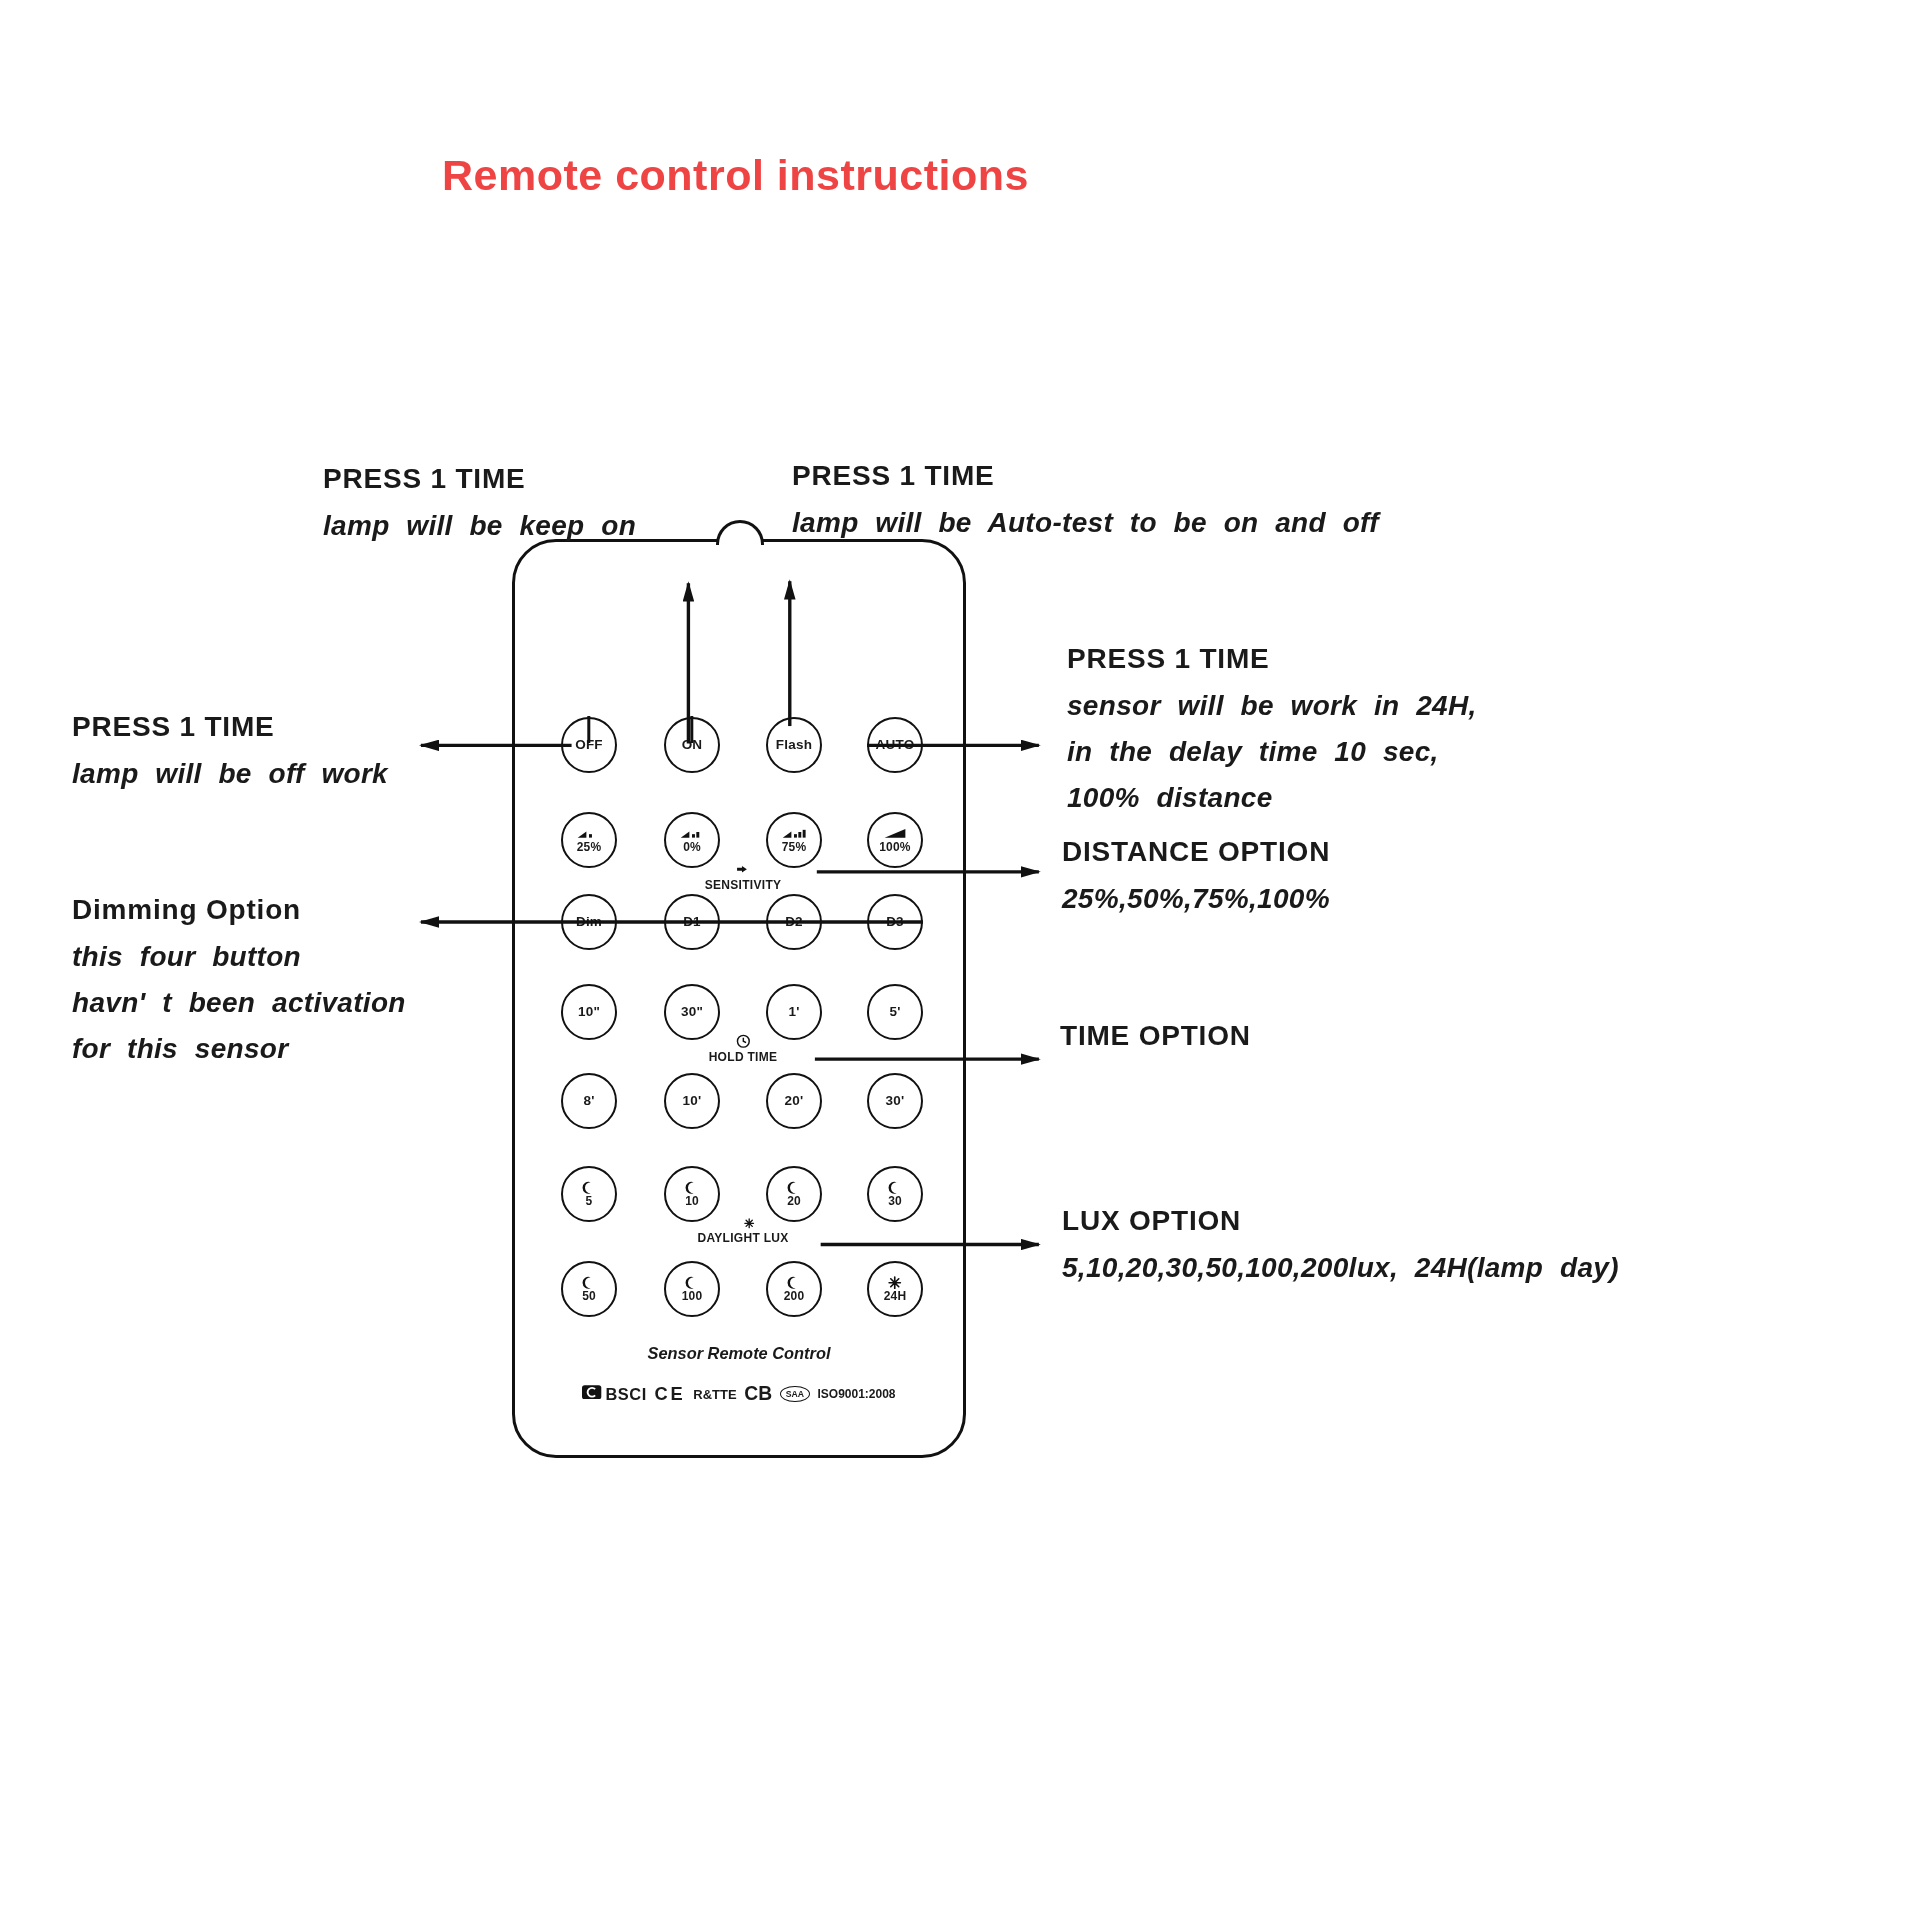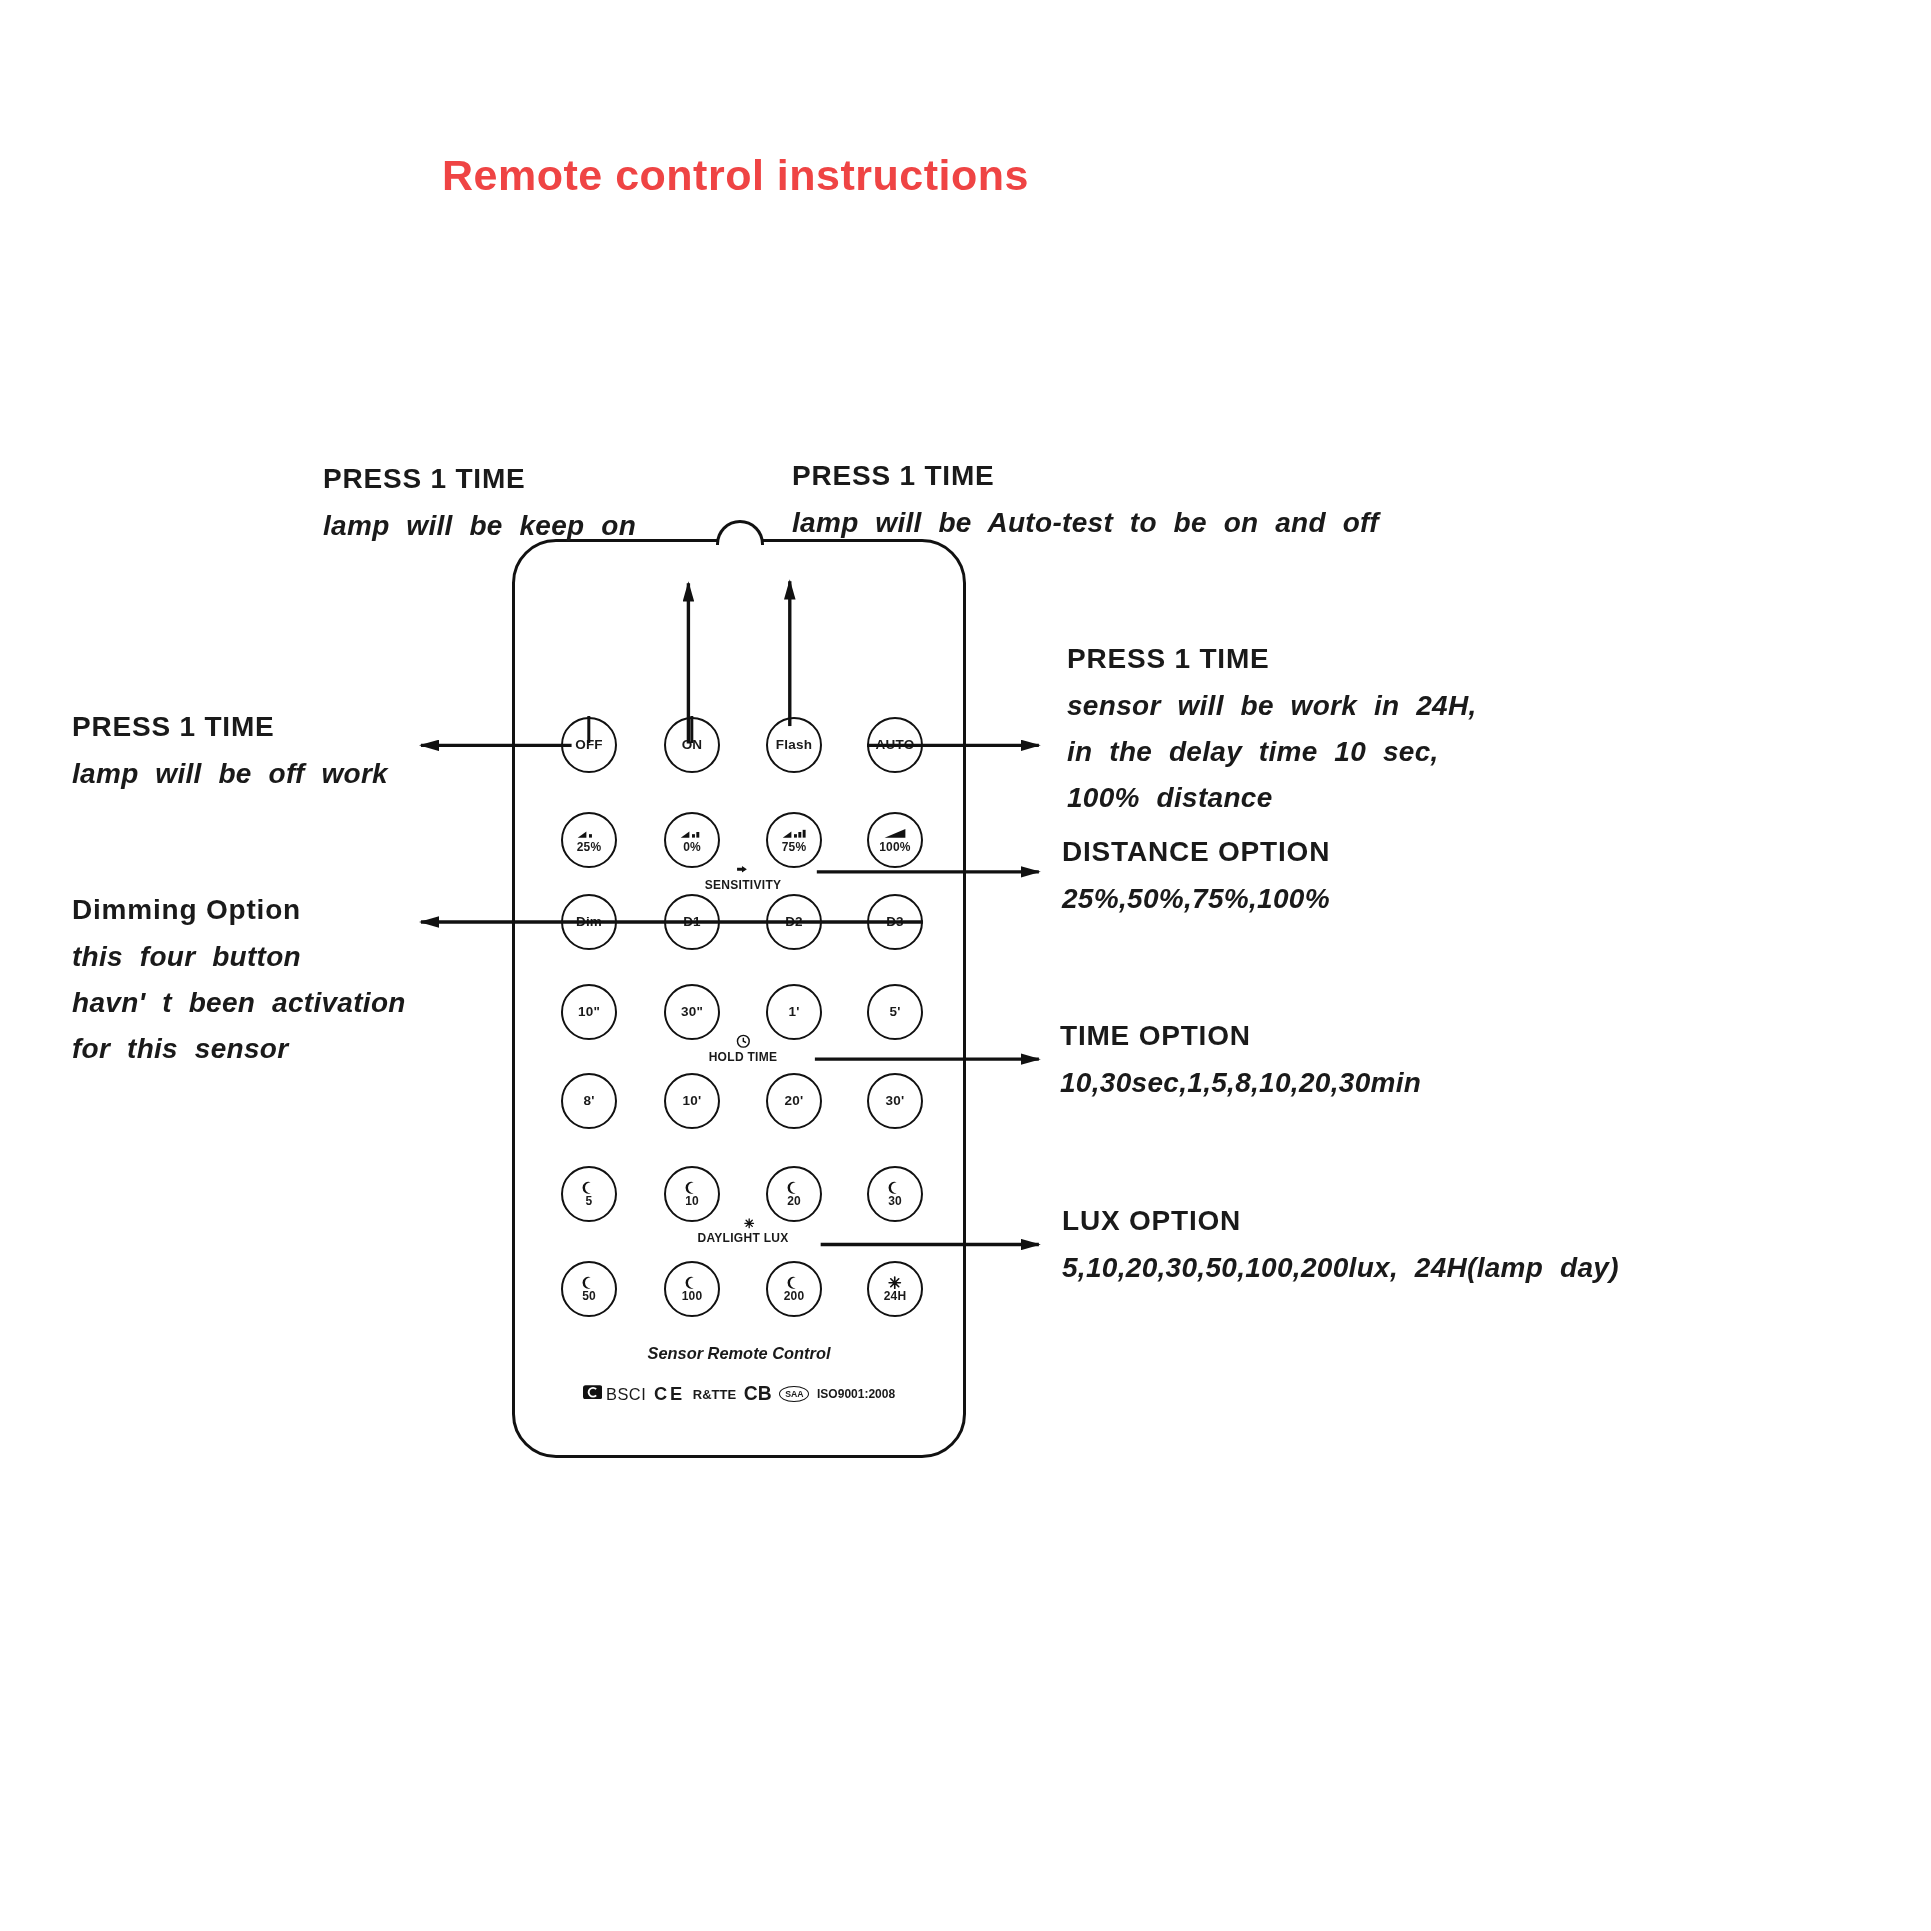--- a/index.html
+++ b/index.html
@@ -22,21 +22,21 @@
   .ptick{position:absolute;left:50%;top:-2.9px;transform:translateX(-50%);width:3.4px;height:27px;background:#111}
   .sig{width:26px;height:12.6px;display:block}
   .mico{width:13.5px;height:13.5px;display:block}
   .cico{width:15.4px;height:14.5px;display:block}
   .dico{width:26px;height:12.6px;display:block}
   .rcaption{position:absolute;transform:translateX(-50%);display:flex;flex-direction:column;align-items:center;gap:1px;z-index:4}
   .rcaption .ctext{font-size:12px;font-weight:700;letter-spacing:0.3px;white-space:nowrap}
   
   .rfooter{position:absolute;left:512px;top:1344px;width:454px;text-align:center;font-weight:700;font-style:italic;font-size:16.4px;z-index:4}
   .certs{position:absolute;left:512px;top:1383px;width:454px;display:flex;align-items:center;justify-content:center;gap:7.7px;z-index:4}
-  .c-bsci{font-weight:400;font-size:16.4px;margin-left:-3.9px;letter-spacing:0.5px}
+  .c-bsci{font-weight:700;font-size:16.4px;margin-left:-3.9px;letter-spacing:0.5px}
   .c-ce{font-weight:700;font-size:18.3px;letter-spacing:2.9px}
   .c-rtte{font-weight:700;font-size:13px}
   .c-cb{font-weight:800;font-size:19.3px}
   .c-saa{font-weight:700;font-size:8.7px;border:1.7px solid #111;border-radius:50%;padding:1.9px 4.8px}
   .c-iso{font-weight:700;font-size:12px}
   
   #arrow-layer{position:absolute;inset:0;z-index:6;pointer-events:none}
 </style>
 </head>
 <body>
@@ -72,21 +72,20 @@
 
 <div class="ann" style="left:72px;top:894px">
   <div class="t">Dimming Option</div>
   <div class="l">this four button</div>
   <div class="l">havn' t been activation</div>
   <div class="l">for this sensor</div>
 </div>
 
 <div class="ann" style="left:1060px;top:1020px">
   <div class="t">TIME OPTION</div>
-  <div class="l">10,30sec,1,5,8,10,20,30min</div>
 </div>
 
 <div class="ann" style="left:1062px;top:1205px">
   <div class="t">LUX OPTION</div>
   <div class="l">5,10,20,30,50,100,200lux, 24H(lamp day)</div>
 </div>
 
 <div class="remote"></div>
 <div class="bump"></div>
 <div id="remote-buttons">

